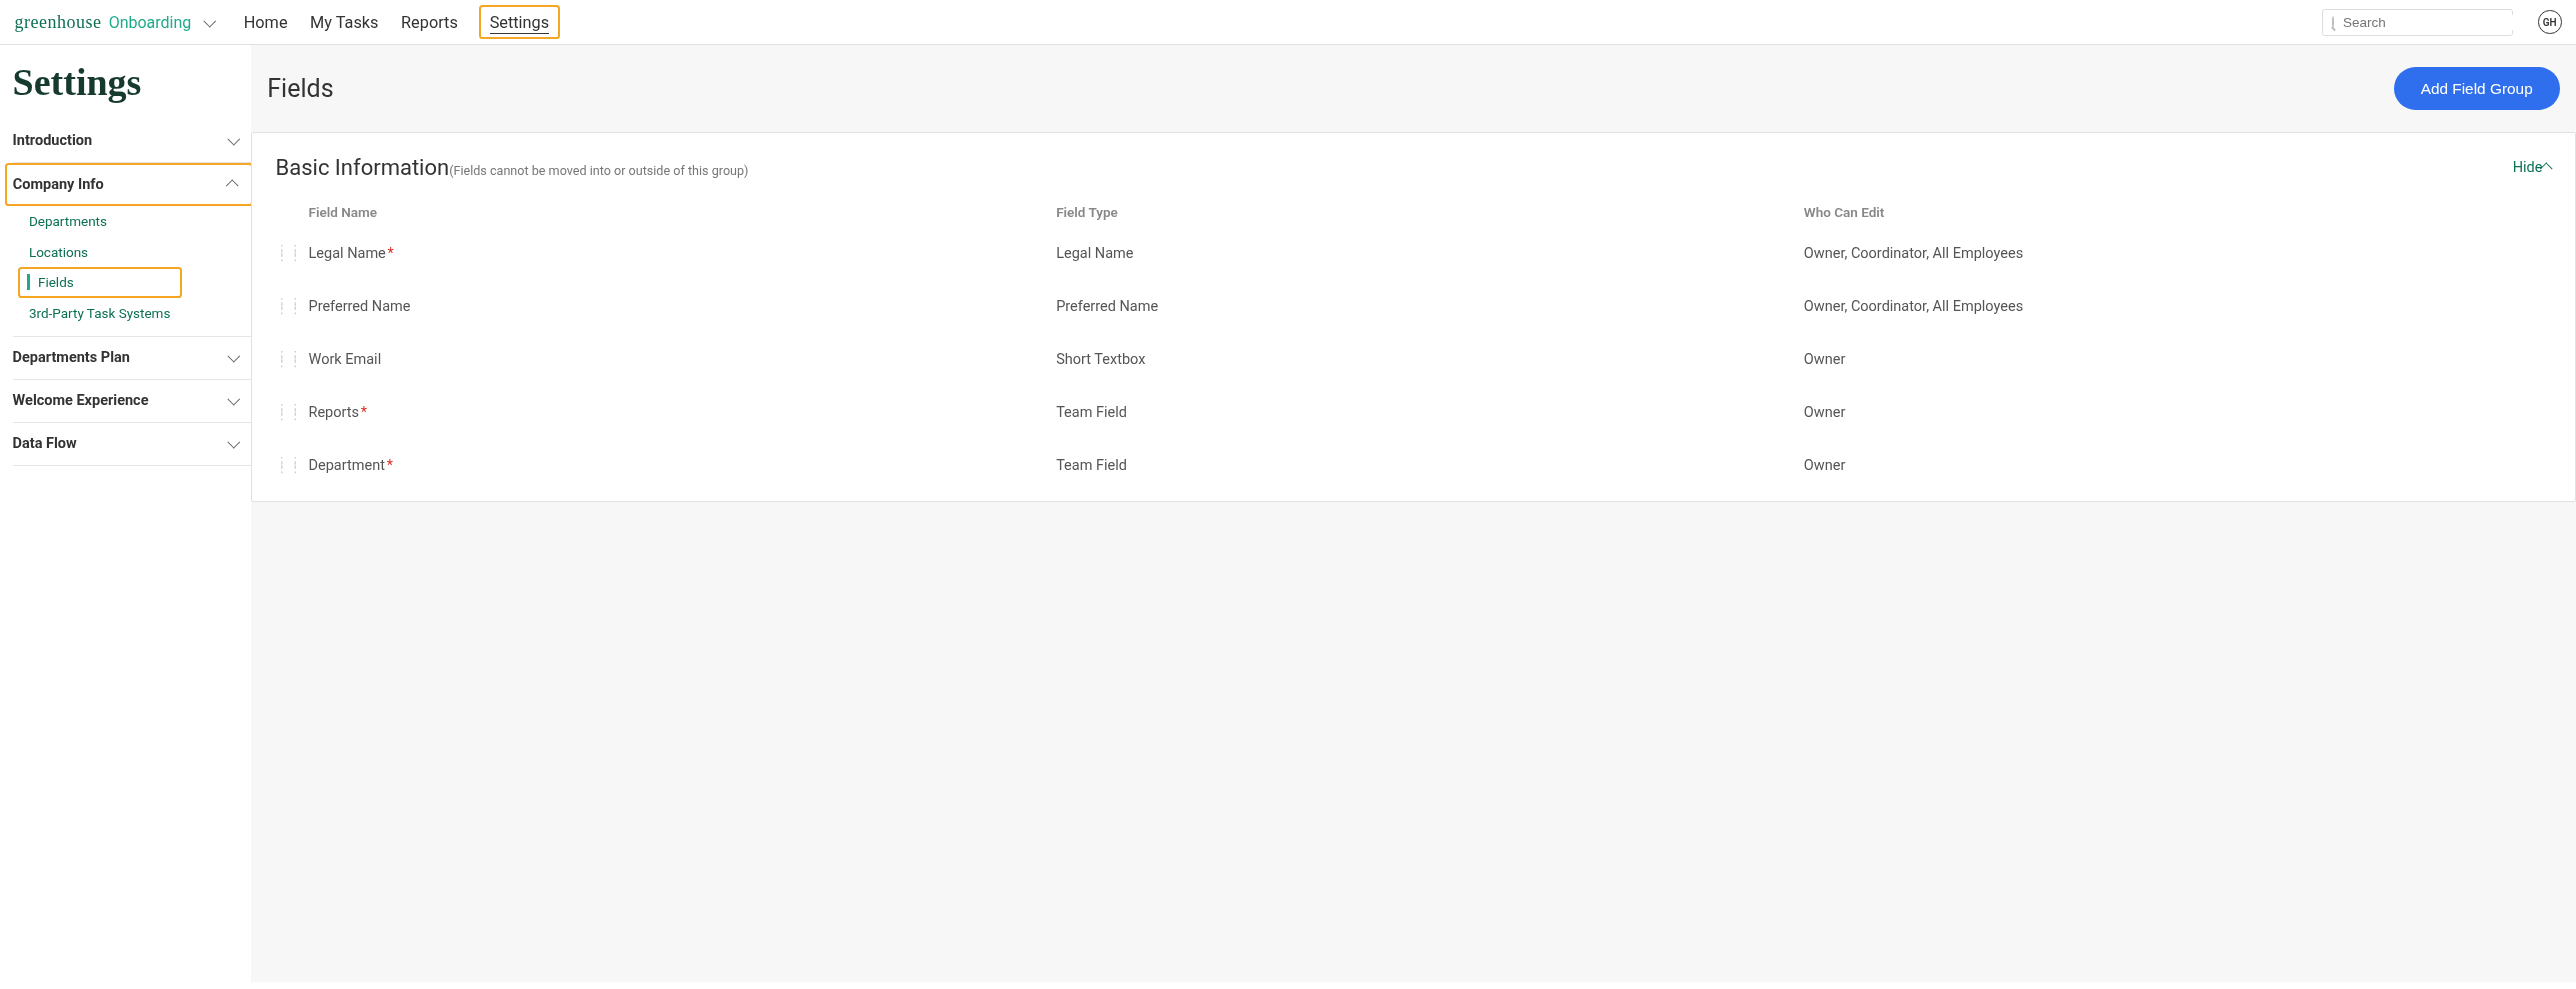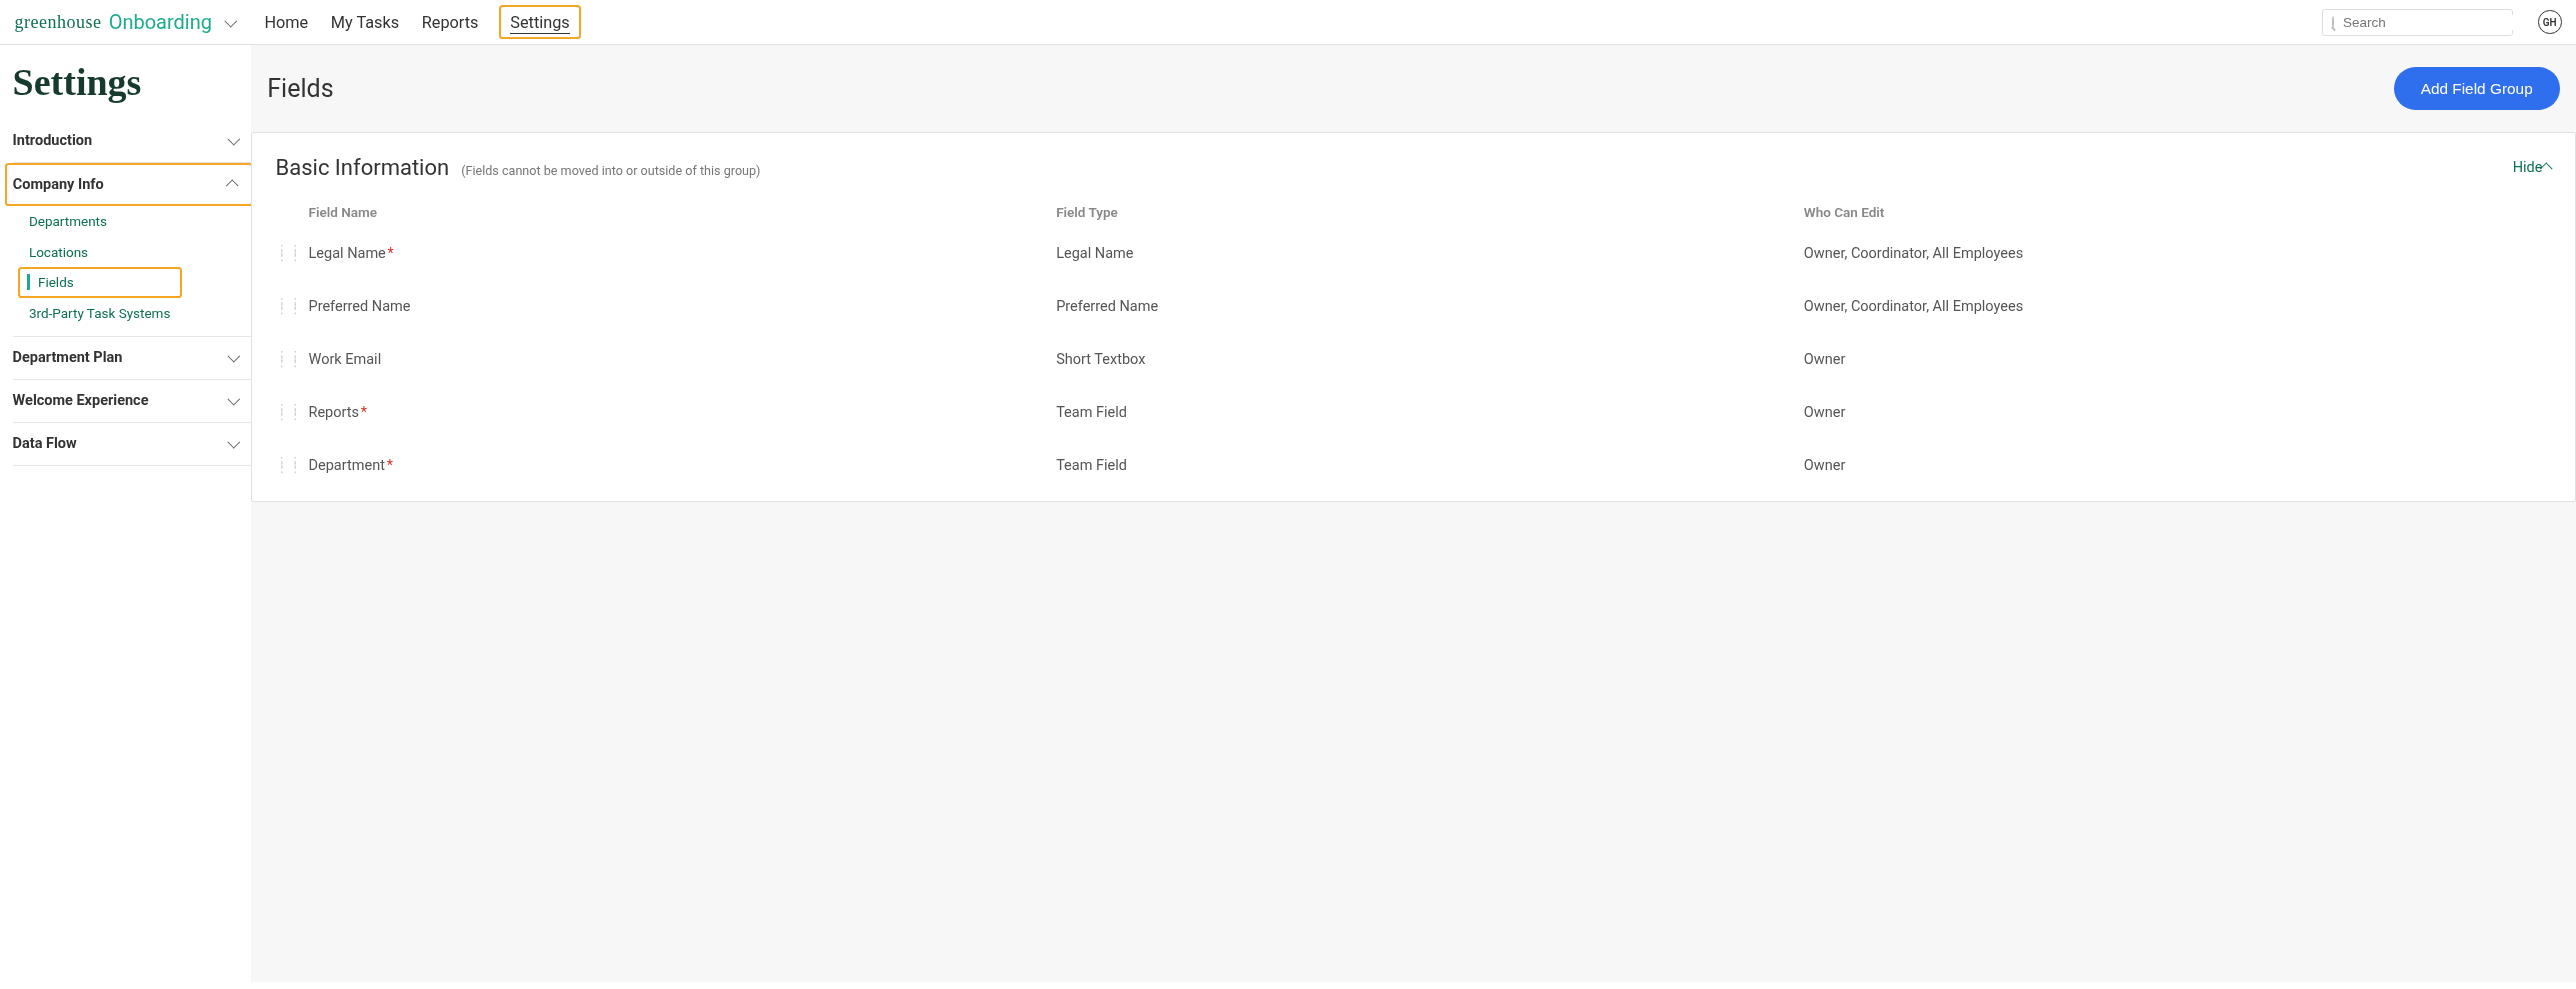--- a/index.html
+++ b/index.html
@@ -25,21 +25,21 @@
     margin-right: 29px;
   }
   .logo-greenhouse {
     font-family: Georgia, serif;
     color: #0d7055;
     font-size: 18px;
     letter-spacing: 0.5px;
   }
   .logo-onboarding {
     color: #1dab8b;
-    font-size: 20px;
+    font-size: 16px;
     font-weight: 400;
     margin-left: 1.8px;
   }
   .nav-links {
     display: flex;
     gap: 19px;
     align-items: center;
     font-size: 16.3px;
     color: #333;
   }
@@ -173,21 +173,21 @@
   }
   .group-head {
     display: flex;
     align-items: center;
     justify-content: space-between;
     margin-bottom: 16.3px;
   }
   .group-title-wrap {
     display: flex;
     align-items: baseline;
-    gap: 12px;
+    gap: 0;
   }
   .group-title {
     font-size: 22px;
     color: #333;
     font-weight: 400;
   }
   .group-note {
     font-size: 12.6px;
     color: #777;
   }
@@ -302,21 +302,21 @@
       <div class="side-sub">Locations</div>
       <div class="side-sub highlighted-row">
         <span class="active-bar"></span>
         <span>Fields</span>
       </div>
       <div class="side-sub" style="padding-bottom:14.5px;">3rd-Party Task Systems</div>
     </div>
 
     <div class="side-section" style="border-top:0.9px solid #e6e6e6;">
       <div class="side-header">
-        <span>Department Plan</span>
+        <span>Departments Plan</span>
         <span class="chevron down"></span>
       </div>
     </div>
 
     <div class="side-section">
       <div class="side-header">
         <span>Welcome Experience</span>
         <span class="chevron down"></span>
       </div>
     </div>

